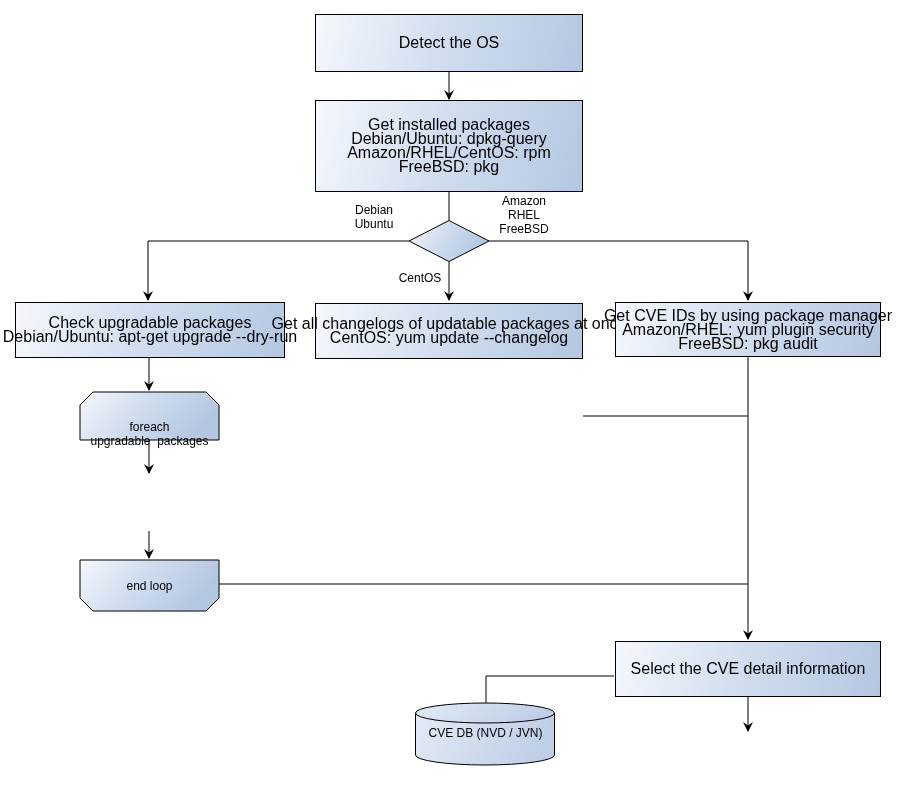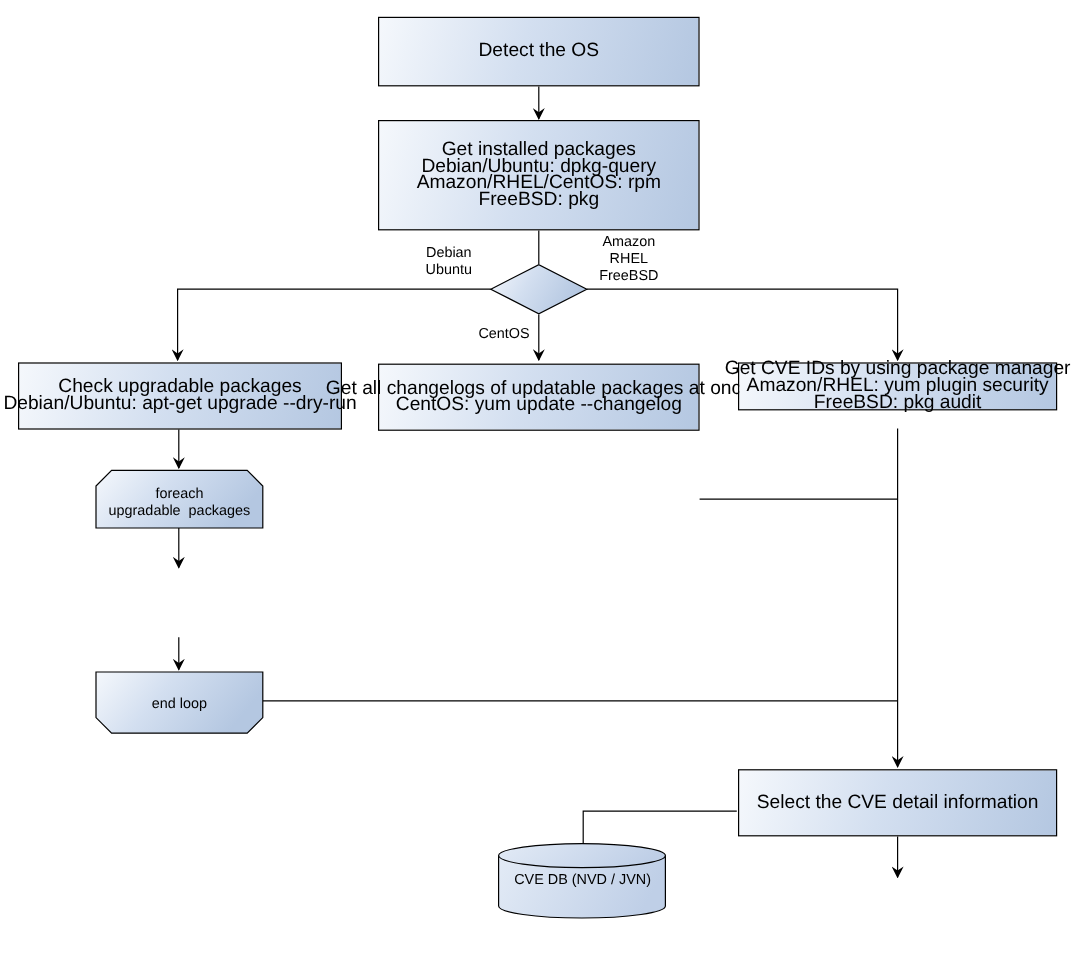--- a/index.html
+++ b/index.html
@@ -42,26 +42,26 @@
     text-align: center;
     white-space: pre;
   }
   
   #node-detect-os        { left: 315px; top: 14px;  width: 268px; height: 58px; }
   #node-get-installed    { left: 315px; top: 100px; width: 268px; height: 92px; }
   #node-check-upgradable { left: 15px;  top: 302px; width: 270px; height: 56px; }
   #node-parse-changelog  { left: 15px;  top: 475px; width: 270px; height: 56px; }
   #node-get-changelogs   { left: 315px; top: 303px; width: 268px; height: 56px; }
   #node-parse-changelogs { left: 315px; top: 389px; width: 268px; height: 54px; }
-  #node-get-cve-ids      { left: 615px; top: 302px; width: 266px; height: 40px; }
+  #node-get-cve-ids      { left: 615px; top: 302px; width: 266px; height: 55px; }
   #node-select-cve       { left: 615px; top: 641px; width: 266px; height: 56px; }
   #node-write-results    { left: 615px; top: 733px; width: 266px; height: 52px; }
 
   
-  #label-foreach  { left: 80px;  top: 396px; width: 139px; height: 43px; display:flex; align-items:center; justify-content:center; }
+  #label-foreach  { left: 80px;  top: 412px; width: 139px; height: 43px; display:flex; align-items:center; justify-content:center; }
   #label-end-loop { left: 80px;  top: 560px; width: 139px; height: 51px; display:flex; align-items:center; justify-content:center; }
   #label-cve-db   { left: 416px; top: 726px; width: 139px; height: 16px; }
 
   #label-debian-ubuntu  { left: 344px; top: 203px; width: 60px; }
   #label-amazon-branch  { left: 495px; top: 194px; width: 58px; }
   #label-centos         { left: 395px; top: 271px; width: 50px; }
 </style>
 </head>
 <body>
 

